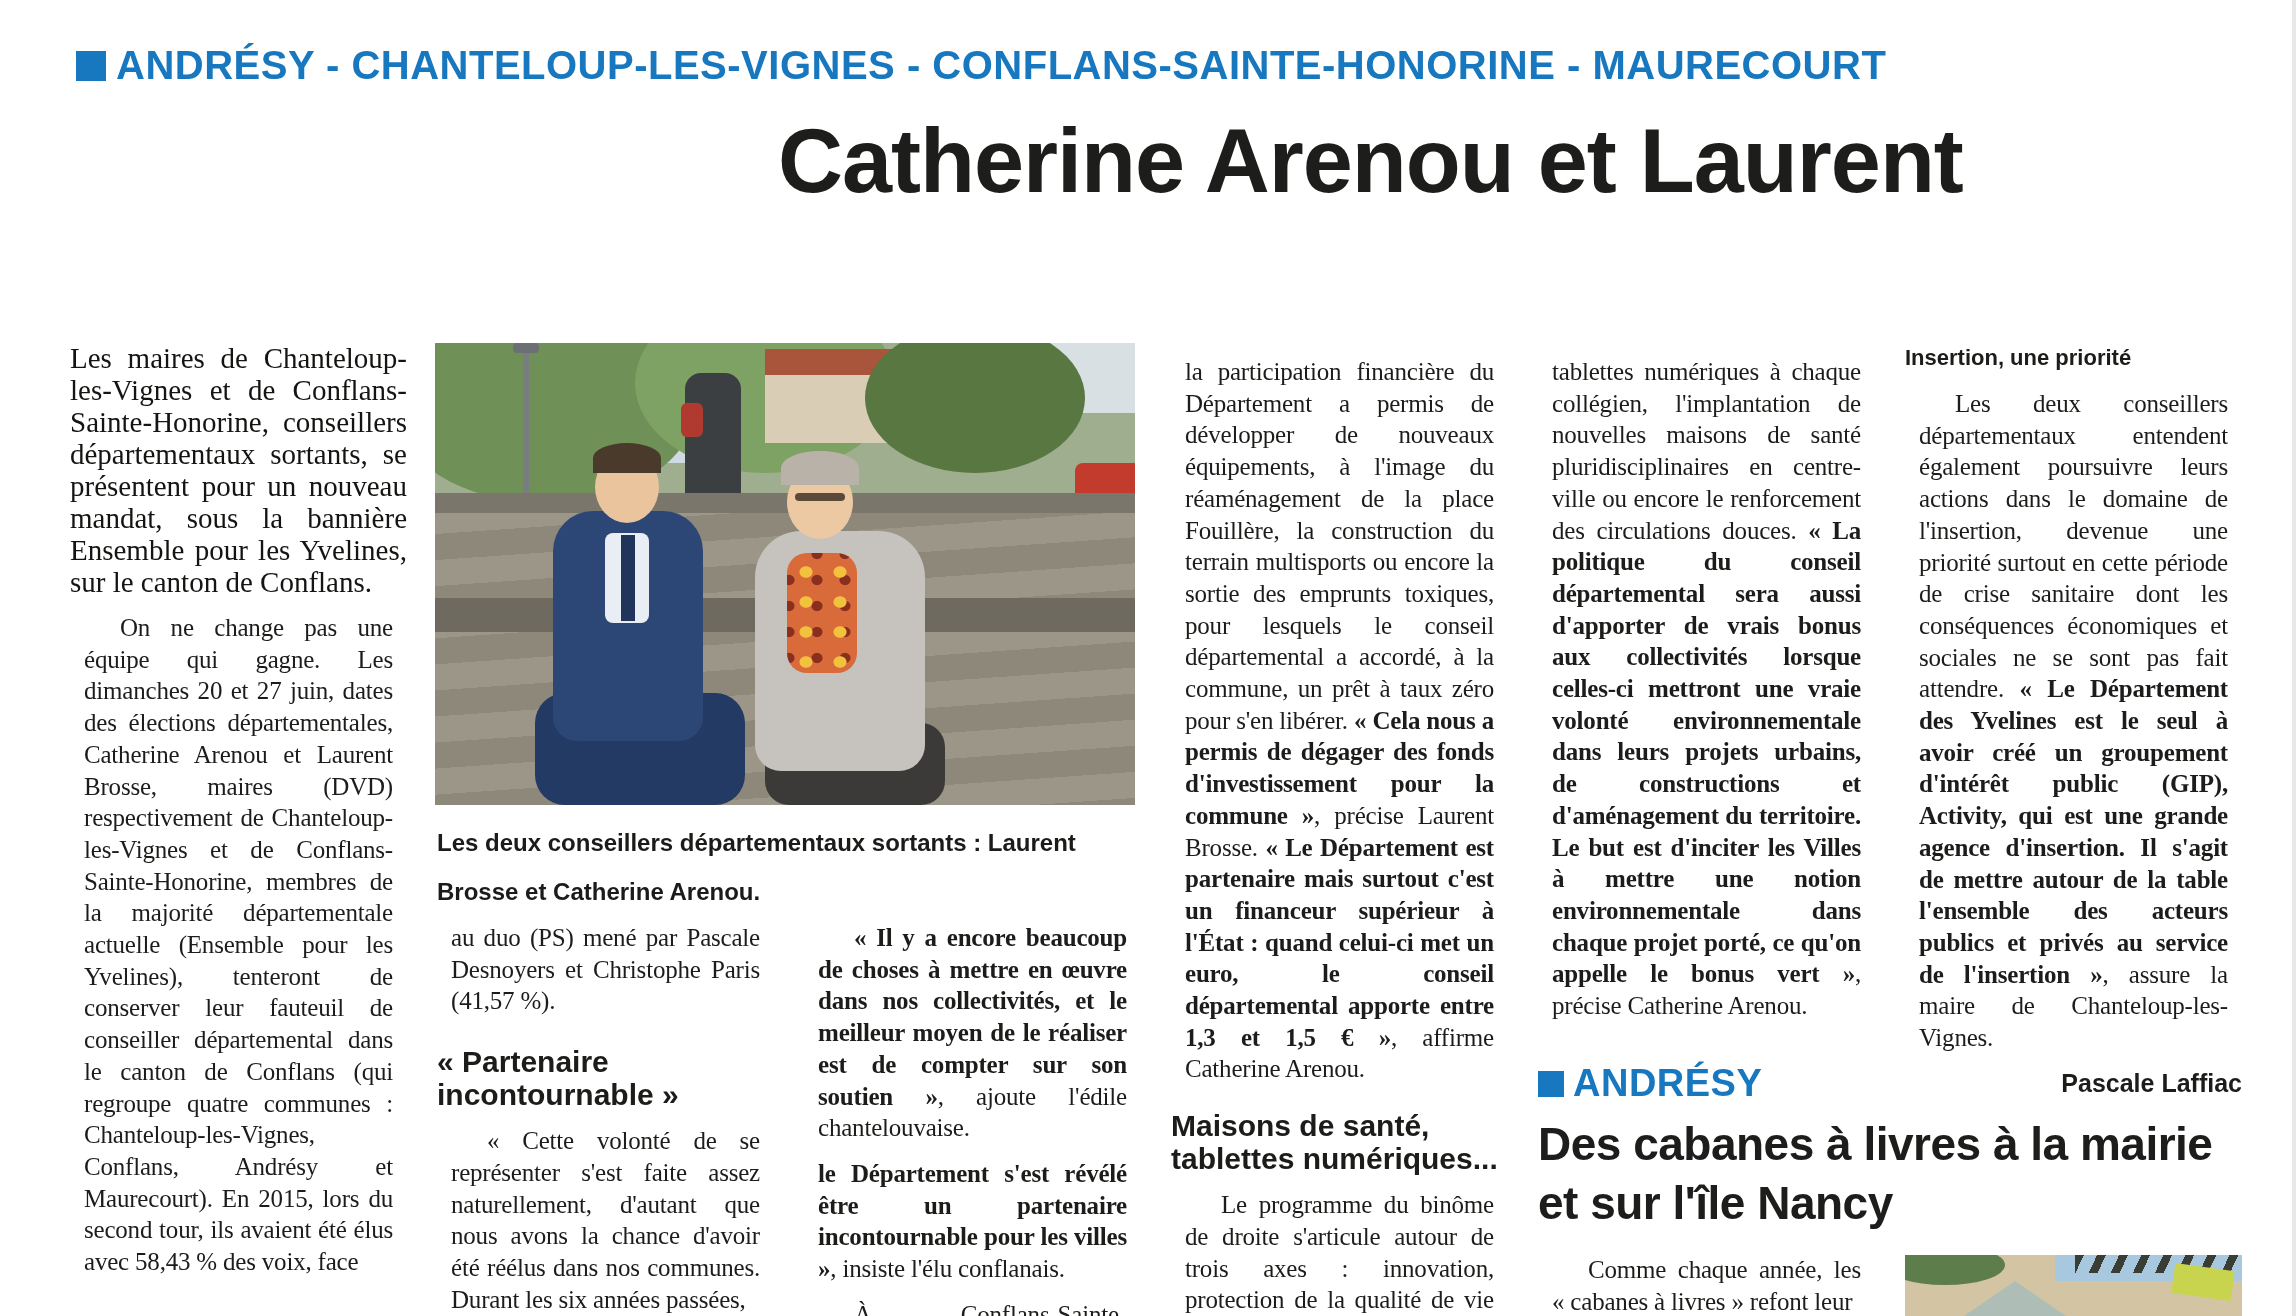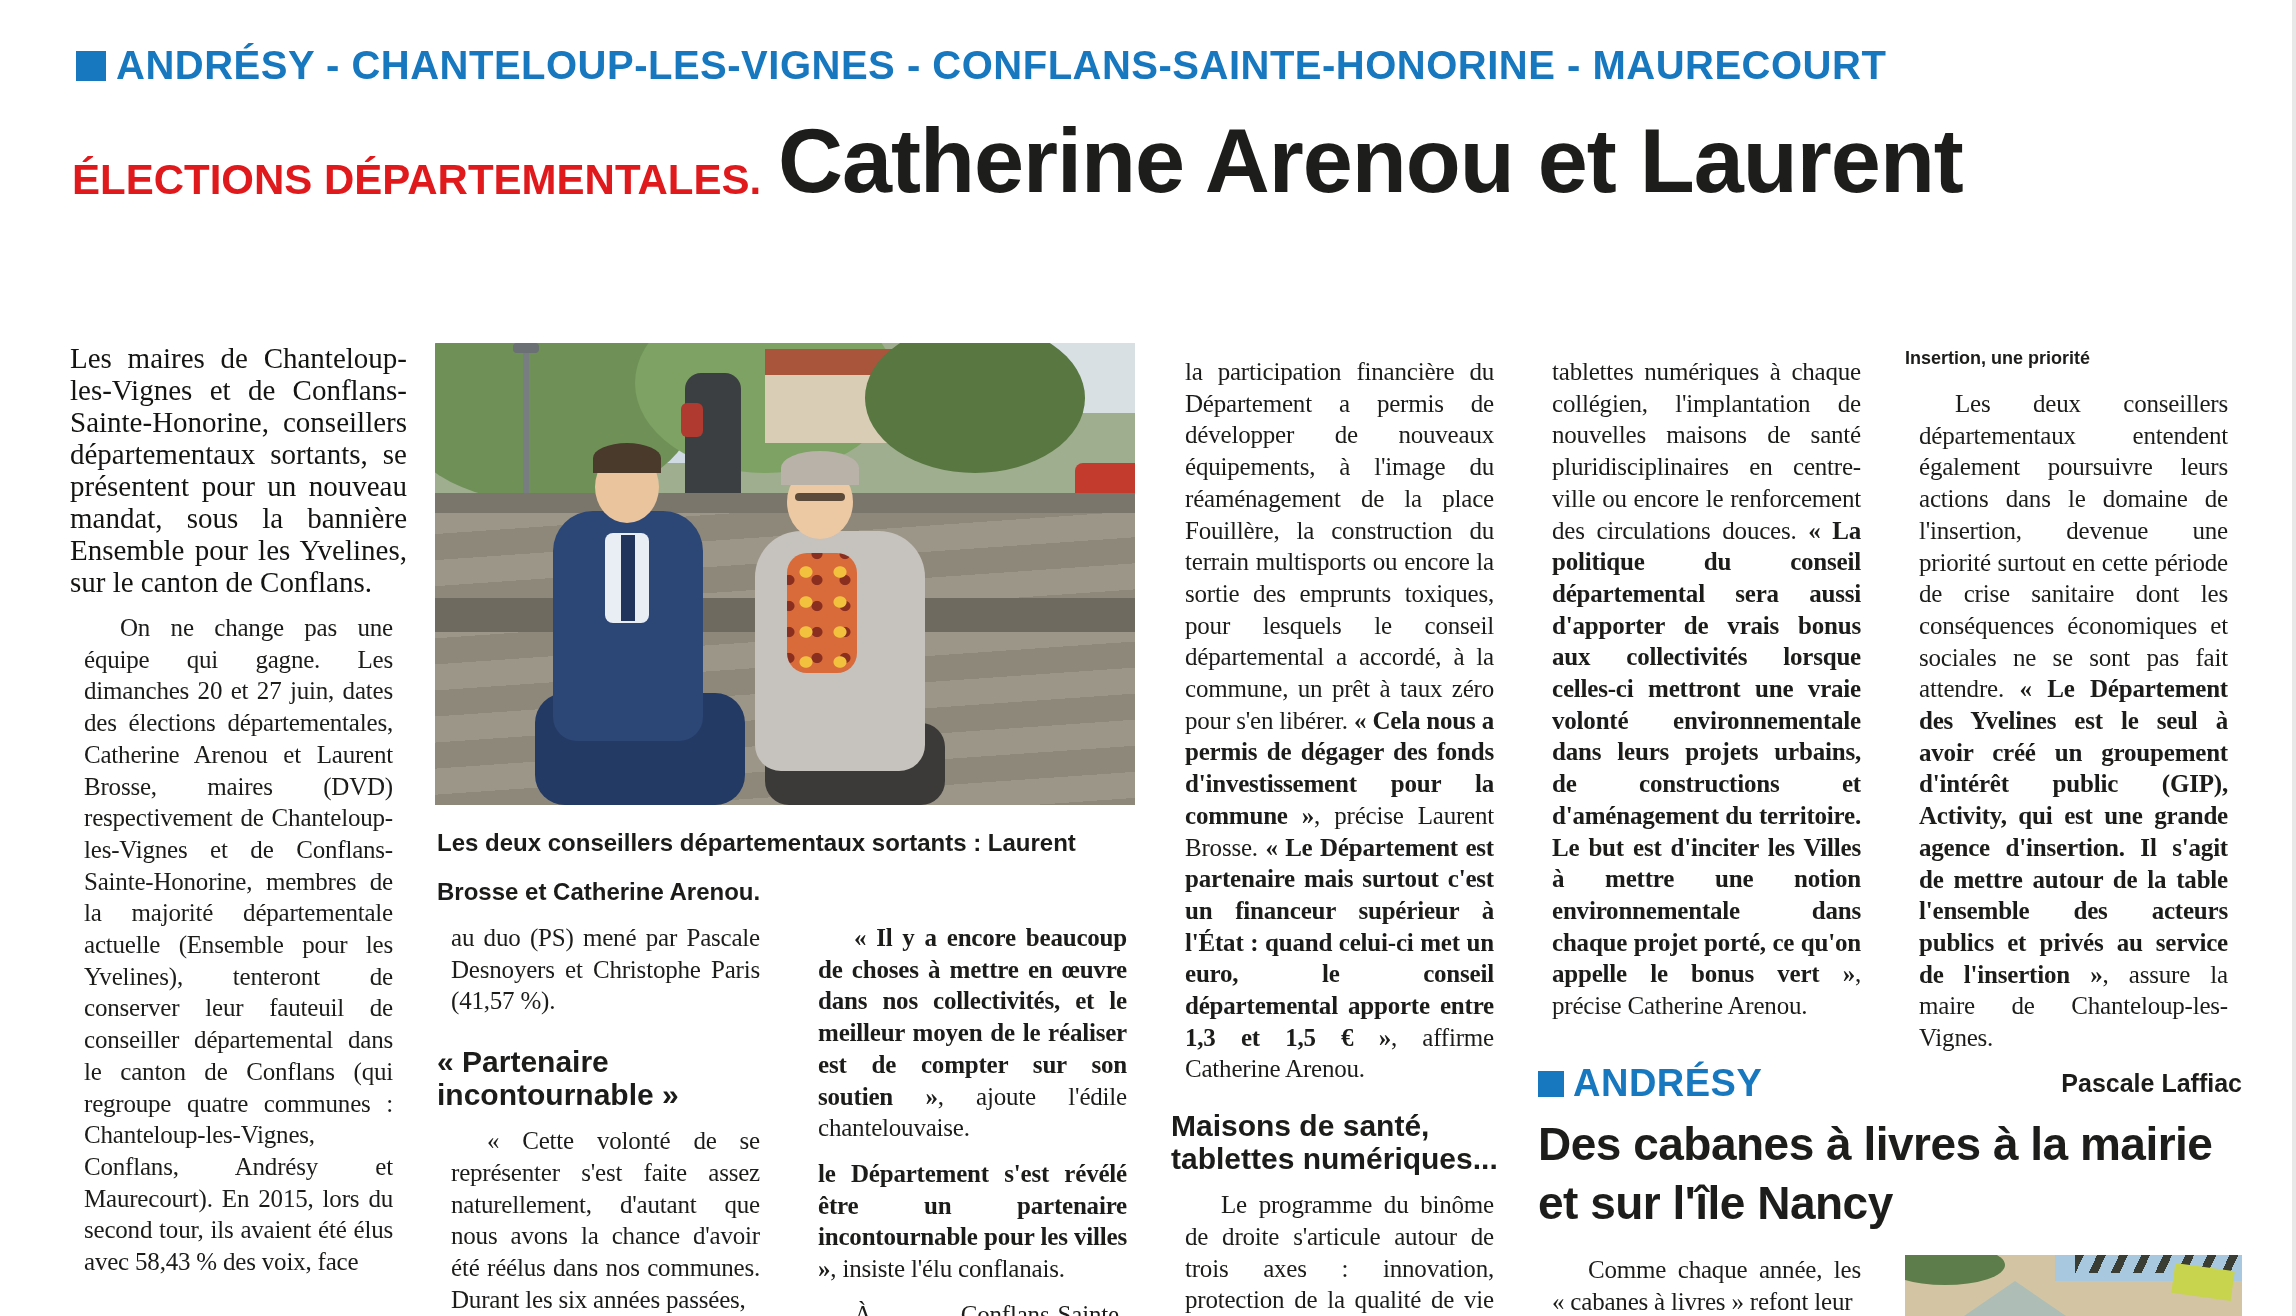--- a/index.html
+++ b/index.html
@@ -24,21 +24,21 @@
   .b{font-weight:bold;}
   #col1{left:70px;top:342px;}
   #intro{font-family:"Liberation Serif",serif;font-size:29px;line-height:32px;color:#141412;margin:0 0 10px 0;}
   #col2{left:437px;top:908px;}
   #col3{left:804px;top:908px;}
   #col4{left:1171px;top:342px;}
   #col5{left:1538px;top:342px;}
   #col6{left:1905px;top:342px;}
   .subhead{font-size:30px;line-height:33px;font-weight:bold;text-align:left;margin:28px 0 0 0;}
   .subhead.first{margin-top:24px;}
-  #col6 .colhead{font-size:18px;line-height:32px;font-weight:bold;text-align:left;margin:0 0 4px 0;}
+  #col6 .colhead{font-size:22px;line-height:32px;font-weight:bold;text-align:left;margin:0 0 4px 0;}
   .byline{font-size:25px;line-height:31.7px;font-weight:bold;text-align:right;margin:0;}
 
   
   #photo1{left:435px;top:343px;width:700px;height:462px;overflow:hidden;background:#9fae8e;}
   #photo1 .sky{position:absolute;left:0;top:0;width:300px;height:120px;background:#cfdae2;}
   #photo1 .sky2{position:absolute;left:540px;top:0;width:160px;height:70px;background:#d8e0e4;}
   #photo1 .tree1{position:absolute;left:-40px;top:-30px;width:300px;height:190px;background:#6f9157;border-radius:50%;}
   #photo1 .tree2{position:absolute;left:200px;top:-50px;width:260px;height:180px;background:#7da263;border-radius:50%;}
   #photo1 .tree3{position:absolute;left:430px;top:-20px;width:220px;height:150px;background:#587741;border-radius:50%;}
   #photo1 .house{position:absolute;left:330px;top:20px;width:170px;height:80px;background:#d9cdb6;}
@@ -90,21 +90,20 @@
 </head>
 <body>
 
 <div id="page">
 
   <div id="kicker" class="abs">
     <div class="sq"></div>
     <div class="ktext">ANDRÉSY - CHANTELOUP-LES-VIGNES - CONFLANS-SAINTE-HONORINE - MAURECOURT</div>
   </div>
 
-  <div id="seclabel" class="abs">ÉLECTIONS DÉPARTEMENTALES.</div>
   <div id="hl1" class="abs">Catherine Arenou et Laurent</div>
 
   <div id="col1" class="abs col">
     <p id="intro">Les maires de Chanteloup-les-Vignes et de Conflans-Sainte-Honorine, conseillers départementaux sortants, se présentent pour un nouveau mandat, sous la bannière Ensemble pour les Yvelines, sur le canton de Conflans.</p>
     <p class="body-p indent">On ne change pas une équipe qui gagne. Les dimanches 20 et 27 juin, dates des élections départementales, Catherine Arenou et Laurent Brosse, maires (DVD) respectivement de Chanteloup-les-Vignes et de Conflans-Sainte-Honorine, membres de la majorité départementale actuelle (Ensemble pour les Yvelines), tenteront de conserver leur fauteuil de conseiller départemental dans le canton de Conflans (qui regroupe quatre communes : Chanteloup-les-Vignes, Conflans, Andrésy et Maurecourt). En 2015, lors du second tour, ils avaient été élus avec 58,43 % des voix, face</p>
   </div>
 
   <div id="photo1" class="abs" title="Laurent Brosse et Catherine Arenou assis sur des gradins en bois">
     <div class="sky"></div>
     <div class="sky2"></div>

